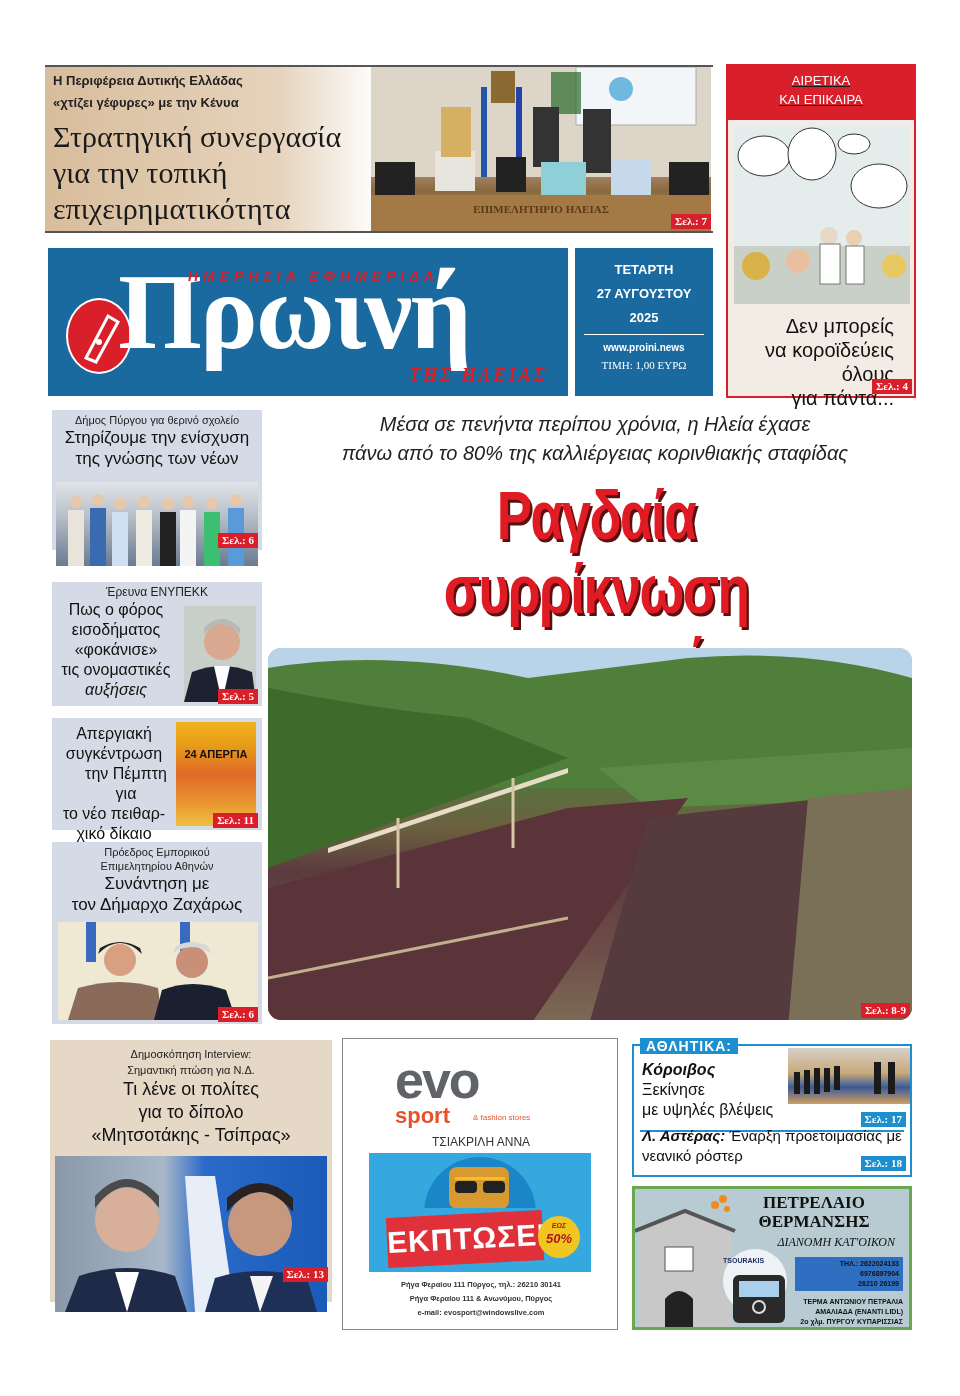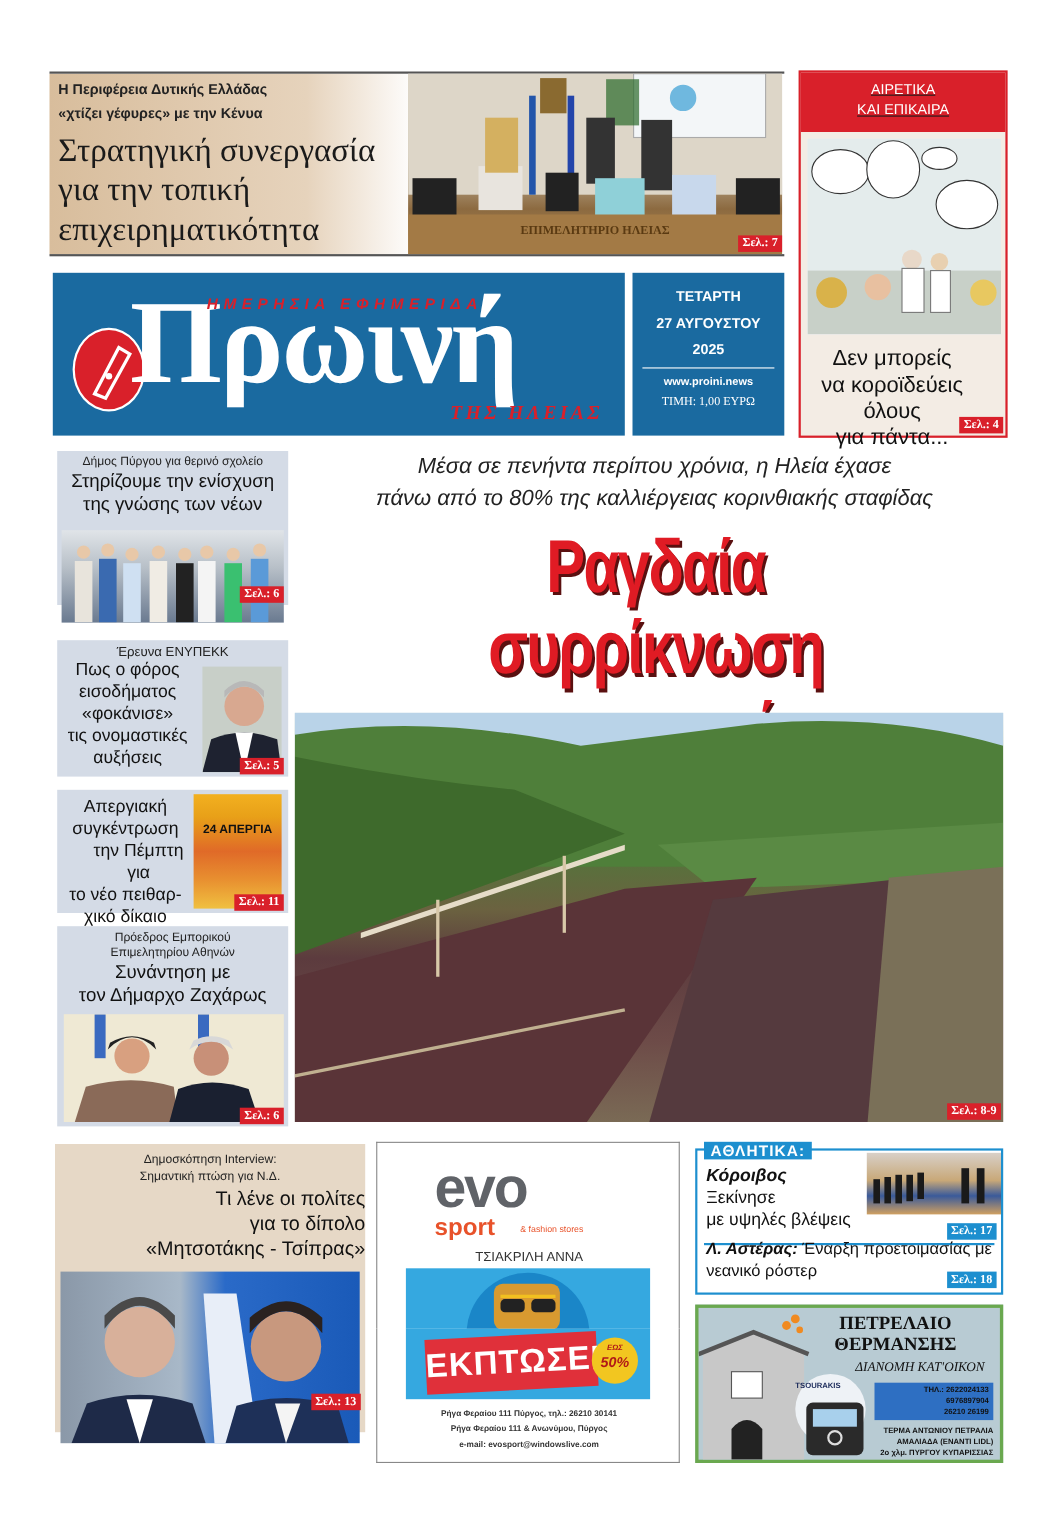--- a/index.html
+++ b/index.html
@@ -15,21 +15,21 @@
                background: linear-gradient(90deg, #d8bd9c 0%, #e6d3bc 35%, #ffffff 50%); }
   #top-story .kicker { position: absolute; left: 8px; font-weight: bold; font-size: 13px; color: #222; }
   #top-story .title { position: absolute; left: 8px; top: 52px; font-family: "Liberation Serif", serif; font-size: 30px; line-height: 36px; color: #1a1a1a; width: 310px; }
   #top-photo { position: absolute; left: 326px; top: 0; width: 340px; height: 164px;
                background: linear-gradient(180deg, #d9d2c4 0%, #cfc5b2 45%, #8c6a40 75%, #b08a55 100%); overflow: hidden; }
 
   
   #editorial { left: 726px; top: 64px; width: 190px; height: 334px; border: 2px solid #d9202a; background: #f3ece4; text-decoration: underline; }
   #editorial .head { background: #d9202a; color: #fff; text-align: center; font-size: 13px; line-height: 19px; padding: 5px 0; height: 54px; }
   #editorial .cartoon { position: absolute; left: 6px; top: 60px; width: 176px; height: 178px; background: #e8eef0; overflow: hidden; }
-  #editorial .title { position: absolute; left: 0; top: 248px; width: 166px; text-align: center; font-size: 20px; line-height: 24px; color: #111; }
+  #editorial .title { position: absolute; left: 0; top: 248px; width: 166px; text-align: right; font-size: 20px; line-height: 24px; color: #111; }
 
   
   #masthead { left: 48px; top: 248px; width: 520px; height: 148px; background: #1a6aa0; }
   #masthead .logo-circle { position: absolute; left: 18px; top: 50px; width: 66px; height: 76px; border-radius: 50%; background: #d9202a; border: 2px solid #fff; }
   #masthead .word { position: absolute; left: 70px; top: 5px; font-family: "Liberation Serif", serif; font-weight: bold; color: #fff; font-size: 108px; line-height: 118px; letter-spacing: -2px; }
   #masthead .sub { position: absolute; left: 140px; top: 20px; color: #d9202a; font-weight: bold; font-style: italic; font-size: 14px; letter-spacing: 5px; }
   #masthead .sub2 { position: absolute; right: 20px; bottom: 10px; color: #d9202a; font-weight: bold; font-style: italic; font-family: "Liberation Serif", serif; font-size: 18px; letter-spacing: 3px; }
   #datebox { left: 575px; top: 248px; width: 138px; height: 148px; background: #1a6aa0; color: #fff; text-align: center; }
   #datebox .d { font-weight: bold; font-size: 13px; line-height: 24px; }
   #datebox .hr { width: 120px; height: 1px; background: #fff; margin: 4px auto 4px; }
@@ -40,26 +40,26 @@
   .side { position: absolute; left: 52px; width: 210px; background: #d4dbe6; }
   .side .k { text-align: center; font-size: 11px; color: #222; line-height: 14px; }
   .side .t { text-align: center; font-size: 18px; line-height: 21px; color: #111; }
   .photo { position: absolute; overflow: hidden; }
 
   
   #deck { left: 280px; top: 410px; width: 630px; text-align: center; font-style: italic; font-size: 20px; line-height: 29px; color: #222; }
   #headline { left: 276px; top: 478px; width: 640px; text-align: center; font-weight: bold; color: #e01b24; font-size: 68px; line-height: 74px; letter-spacing: -2px;
               text-shadow: 3px 3px 0 #5a1010; transform: scaleX(0.78); transform-origin: center top; }
   #main-photo { left: 268px; top: 648px; width: 644px; height: 372px; overflow: hidden;
-                background: linear-gradient(180deg, #a9c7de 0%, #7d9a64 12%, #4d7a3a 30%, #6b6240 48%, #5c3b3e 60%, #6d4b48 80%, #7a6a55 100%); }
+                background: linear-gradient(180deg, #a9c7de 0%, #7d9a64 12%, #4d7a3a 30%, #6b6240 48%, #5c3b3e 60%, #6d4b48 80%, #7a6a55 100%); border-radius: 13px; }
 
   
   #poll { left: 50px; top: 1040px; width: 282px; height: 262px; background: #e6d8c6; }
   #poll .k { text-align: center; font-size: 11px; line-height: 16px; color: #222; }
-  #poll .t { text-align: right; font-size: 18px; line-height: 23px; color: #111; }
+  #poll .t { text-align: center; font-size: 18px; line-height: 23px; color: #111; }
 
   
   #ad-evo { left: 342px; top: 1038px; width: 276px; height: 170px; border: 1px solid #888; border-bottom: none; background: #fff; }
   #ad-evo2 { left: 342px; top: 1208px; width: 276px; height: 122px; border: 1px solid #888; border-top: none; background: #fff; }
 
   
   #sports { left: 632px; top: 1044px; width: 280px; height: 133px; border: 2px solid #1d8fcf; background: #fff; }
   #sports .tag { position: absolute; left: 6px; top: -8px; background: #1d8fcf; color: #fff; font-weight: bold; font-size: 14px; padding: 0 6px; line-height: 16px; letter-spacing: 1px; }
   #sports .s1 { position: absolute; left: 8px; top: 14px; font-size: 16px; line-height: 20px; color: #111; }
   #sports .s2 { position: absolute; left: 8px; top: 80px; font-size: 15px; line-height: 20px; color: #111; width: 260px; }
@@ -199,21 +199,21 @@
   <div class="badge" style="right:4px; bottom:2px;">Σελ.: 6</div>
 </div>
 
 <div class="side" style="top:582px; height:124px;">
   <div class="k" style="margin-top:3px; font-size:12px;">Έρευνα ΕΝΥΠΕΚΚ</div>
   <div style="position:absolute; left:0; top:18px; width:128px;">
     <div class="t" style="font-size:16px; line-height:20px;">Πως ο φόρος</div>
     <div class="t" style="font-size:16px; line-height:20px;">εισοδήματος</div>
     <div class="t" style="font-size:16px; line-height:20px;">«φοκάνισε»</div>
     <div class="t" style="font-size:16px; line-height:20px;">τις ονομαστικές</div>
-    <div class="t" style="font-size:16px; line-height:20px;">αυξήσεις</div>
+    <div class="t" style="font-size:16px; line-height:20px;font-style:italic;">αυξήσεις</div>
   </div>
   <div class="photo" style="left:132px; top:24px; width:72px; height:96px; background:#c8cfc8;">
     <svg width="72" height="96">
         <circle cx="38" cy="36" r="18" fill="#d8a890"></circle>
         <path d="M20 28 Q38 8 56 28 L56 22 Q38 4 20 22Z" fill="#b8b8b8"></path>
         <path d="M0 96 L8 66 Q38 54 68 66 L72 96Z" fill="#1e2230"></path>
         <path d="M30 60 L38 96 L46 60Z" fill="#fff"></path>
       </svg>
   </div>
   <div class="badge" style="right:4px; bottom:2px;">Σελ.: 5</div>

